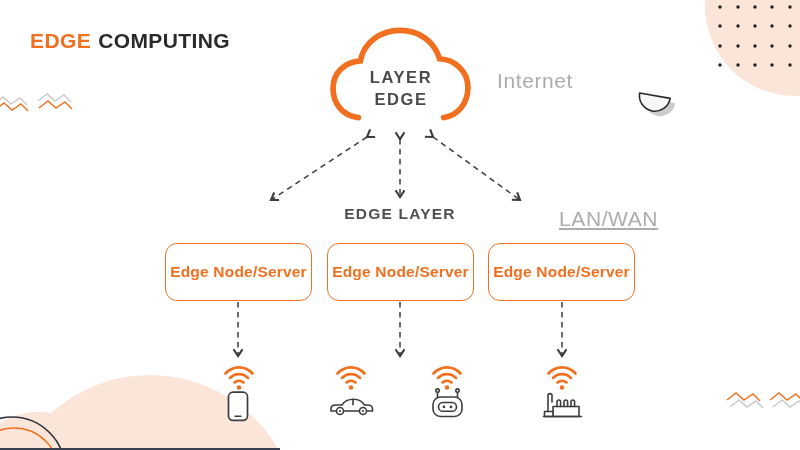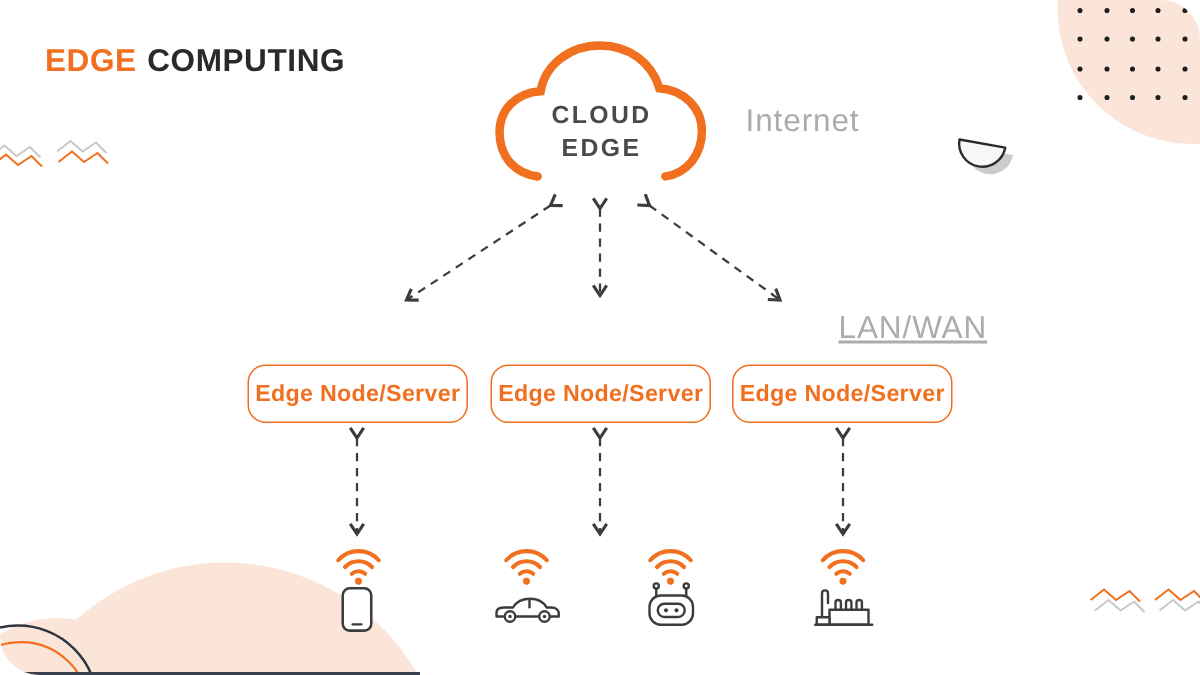--- a/index.html
+++ b/index.html
@@ -1,39 +1,39 @@
 <!DOCTYPE html>
 <html><head>
 <meta charset="utf-8">
 <style>
   html,body{margin:0;padding:0;background:#fff;}
   .canvas{
     position:relative;width:800px;height:450px;background:#ffffff;
-    overflow:hidden;font-family:"Liberation Sans",sans-serif;border-radius:26px;
+    overflow:hidden;font-family:"Liberation Sans",sans-serif;
   }
   .decor{position:absolute;left:0;top:0;z-index:0;}
   .arrows{position:absolute;left:0;top:0;z-index:1;}
   .layer{position:absolute;z-index:2;}
 
   .title{left:30px;top:27px;font-size:21px;font-weight:800;line-height:27px;
          letter-spacing:.4px;color:#2b2a29;}
   .title .hl{color:#f0701f;margin-right:7px;}
 
   .cloud-svg{left:330px;top:24px;}
   .cloud-text{left:330px;top:66px;width:142px;text-align:center;
               color:#4a4a4a;font-size:16.5px;font-weight:700;letter-spacing:1.6px;line-height:22px;}
 
   .lbl-gray{color:#acacac;font-size:21px;font-weight:400;letter-spacing:.6px;}
   .lbl-internet{left:497px;top:69px;}
   .lbl-lanwan{left:559px;top:207px;text-decoration:underline;}
   .lbl-edgelayer{left:320px;top:205px;width:160px;text-align:center;
                  color:#4f4f4f;font-size:15.5px;font-weight:700;letter-spacing:1.2px;}
 
   .node-box{
-    position:absolute;z-index:2;top:243px;width:147px;height:39px;
+    position:absolute;z-index:2;top:243px;width:147px;height:58px;
     box-sizing:border-box;border:1.6px solid #f0701f;border-radius:12px;
     background:#fff;display:flex;align-items:center;justify-content:center;
     color:#f0701f;font-size:15.5px;font-weight:600;letter-spacing:.2px;
   }
   .node-1{left:165px;} .node-2{left:327px;} .node-3{left:488px;}
 
   .dev{position:absolute;z-index:2;}
 </style>
 </head>
 <body>
@@ -115,25 +115,26 @@
     <div>
       <span class="hl">EDGE</span><span>COMPUTING</span>
     </div>
   </div>
 
   <svg class="layer cloud-svg" width="142" height="102" viewBox="0 0 140 100">
     <path d="M28,92 C12,90 3,78 3,63 C3,48 14,37 30,36 C33,18 50,6 69,6
              C88,6 103,17 108,34 C124,35 136,47 136,62 C136,78 126,90 112,92" fill="none" stroke="#f0701f" stroke-width="5.6" stroke-linecap="round"></path>
   </svg>
   <div class="layer cloud-text">
-    <div>CLOUD</div>
+    <div>LAYER</div>
     <div>EDGE</div>
   </div>
 
   <div class="layer lbl-gray lbl-internet">Internet</div>
+  <div class="layer lbl-edgelayer">EDGE LAYER</div>
   <div class="layer lbl-gray lbl-lanwan">LAN/WAN</div>
 
   <div class="node-box node-1">
     <span>Edge Node/Server</span>
   </div>
   <div class="node-box node-2">
     <span>Edge Node/Server</span>
   </div>
   <div class="node-box node-3">
     <span>Edge Node/Server</span>

